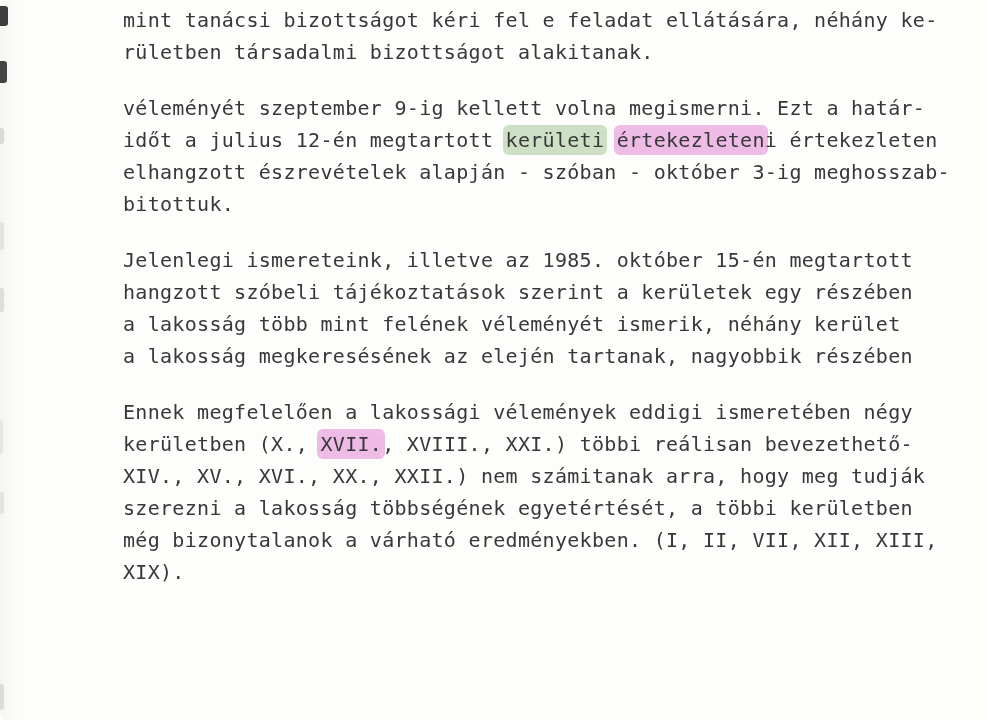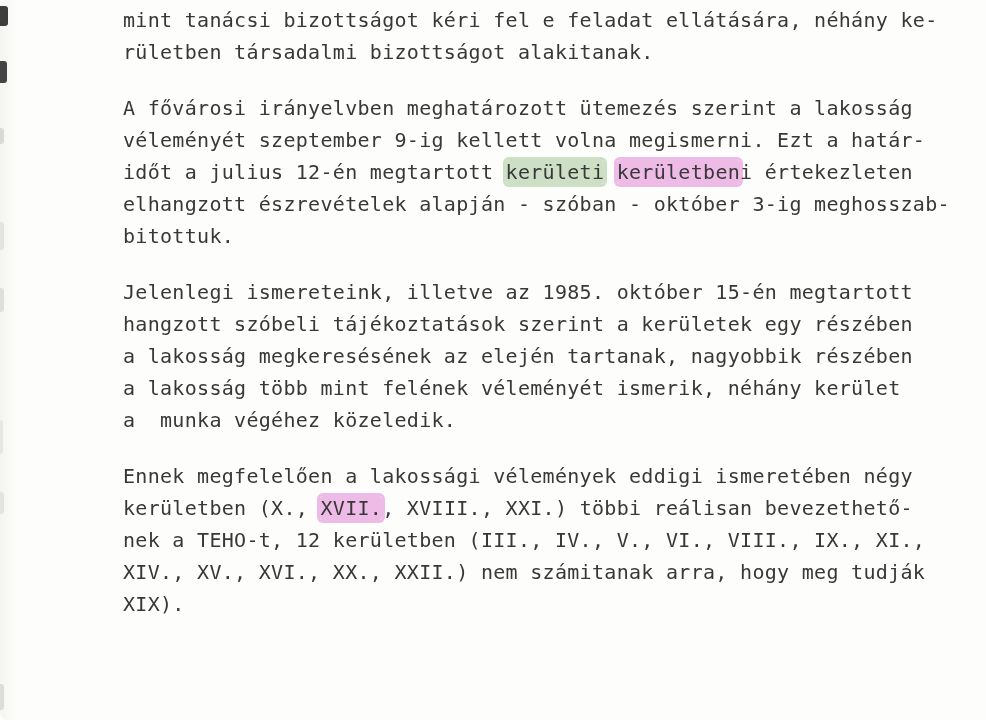--- a/index.html
+++ b/index.html
@@ -55,34 +55,33 @@
       <div class="scan-mark" style="top: 420px; height: 34px; width: 3px; background: rgb(230, 230, 226);"></div>
       <div class="scan-mark" style="top: 492px; height: 22px; width: 4px; background: rgb(227, 227, 223);"></div>
       <div class="scan-mark" style="top: 684px; height: 26px; width: 4px; background: rgb(220, 220, 216);"></div>
     </div>
   <div class="doc" style="color: rgb(56, 56, 56);">
       <div class="paragraph">
         <div class="line"><span>mint tanácsi bizottságot kéri fel e feladat ellátására, néhány ke-</span></div>
         <div class="line"><span>rületben társadalmi bizottságot alakitanak.</span></div>
       </div>
       <div class="paragraph">
-        <div class="line"><span>A fővárosi irányelvben meghatározott ütemezés szerint a lakosság</span></div>
         <div class="line"><span>véleményét szeptember 9-ig kellett volna megismerni. Ezt a határ-</span></div>
-        <div class="line"><span>időt a julius 12-én megtartott </span><span class="hl hl-green">kerületi</span><span> </span><span class="hl hl-pink">kerületben</span><span>i értekezleten</span></div>
+        <div class="line"><span>időt a julius 12-én megtartott </span><span class="hl hl-green">kerületi</span><span> </span><span class="hl hl-pink">értekezleten</span><span>i értekezleten</span></div>
         <div class="line"><span>elhangzott észrevételek alapján - szóban - október 3-ig meghosszab-</span></div>
         <div class="line"><span>bitottuk.</span></div>
       </div>
       <div class="paragraph">
         <div class="line"><span>Jelenlegi ismereteink, illetve az 1985. október 15-én megtartott</span></div>
         <div class="line"><span>hangzott szóbeli tájékoztatások szerint a kerületek egy részében</span></div>
+        <div class="line"><span>a lakosság több mint felének véleményét ismerik, néhány kerület</span></div>
         <div class="line"><span>a lakosság megkeresésének az elején tartanak, nagyobbik részében</span></div>
-        <div class="line"><span>a lakosság több mint felének véleményét ismerik, néhány kerület</span></div>
-        <div class="line"><span>a  munka végéhez közeledik.</span></div>
       </div>
       <div class="paragraph">
         <div class="line"><span>Ennek megfelelően a lakossági vélemények eddigi ismeretében négy</span></div>
         <div class="line"><span>kerületben (X., </span><span class="hl hl-pink">XVII.</span><span>, XVIII., XXI.) többi reálisan bevezethető-</span></div>
-        <div class="line"><span>nek a TEHO-t, 12 kerületben (III., IV., V., VI., VIII., IX., XI.,</span></div>
         <div class="line"><span>XIV., XV., XVI., XX., XXII.) nem számitanak arra, hogy meg tudják</span></div>
+        <div class="line"><span>szerezni a lakosság többségének egyetértését, a többi kerületben</span></div>
+        <div class="line"><span>még bizonytalanok a várható eredményekben. (I, II, VII, XII, XIII,</span></div>
         <div class="line"><span>XIX).</span></div>
       </div>
     </div>
 </div>
 
 </body></html>

